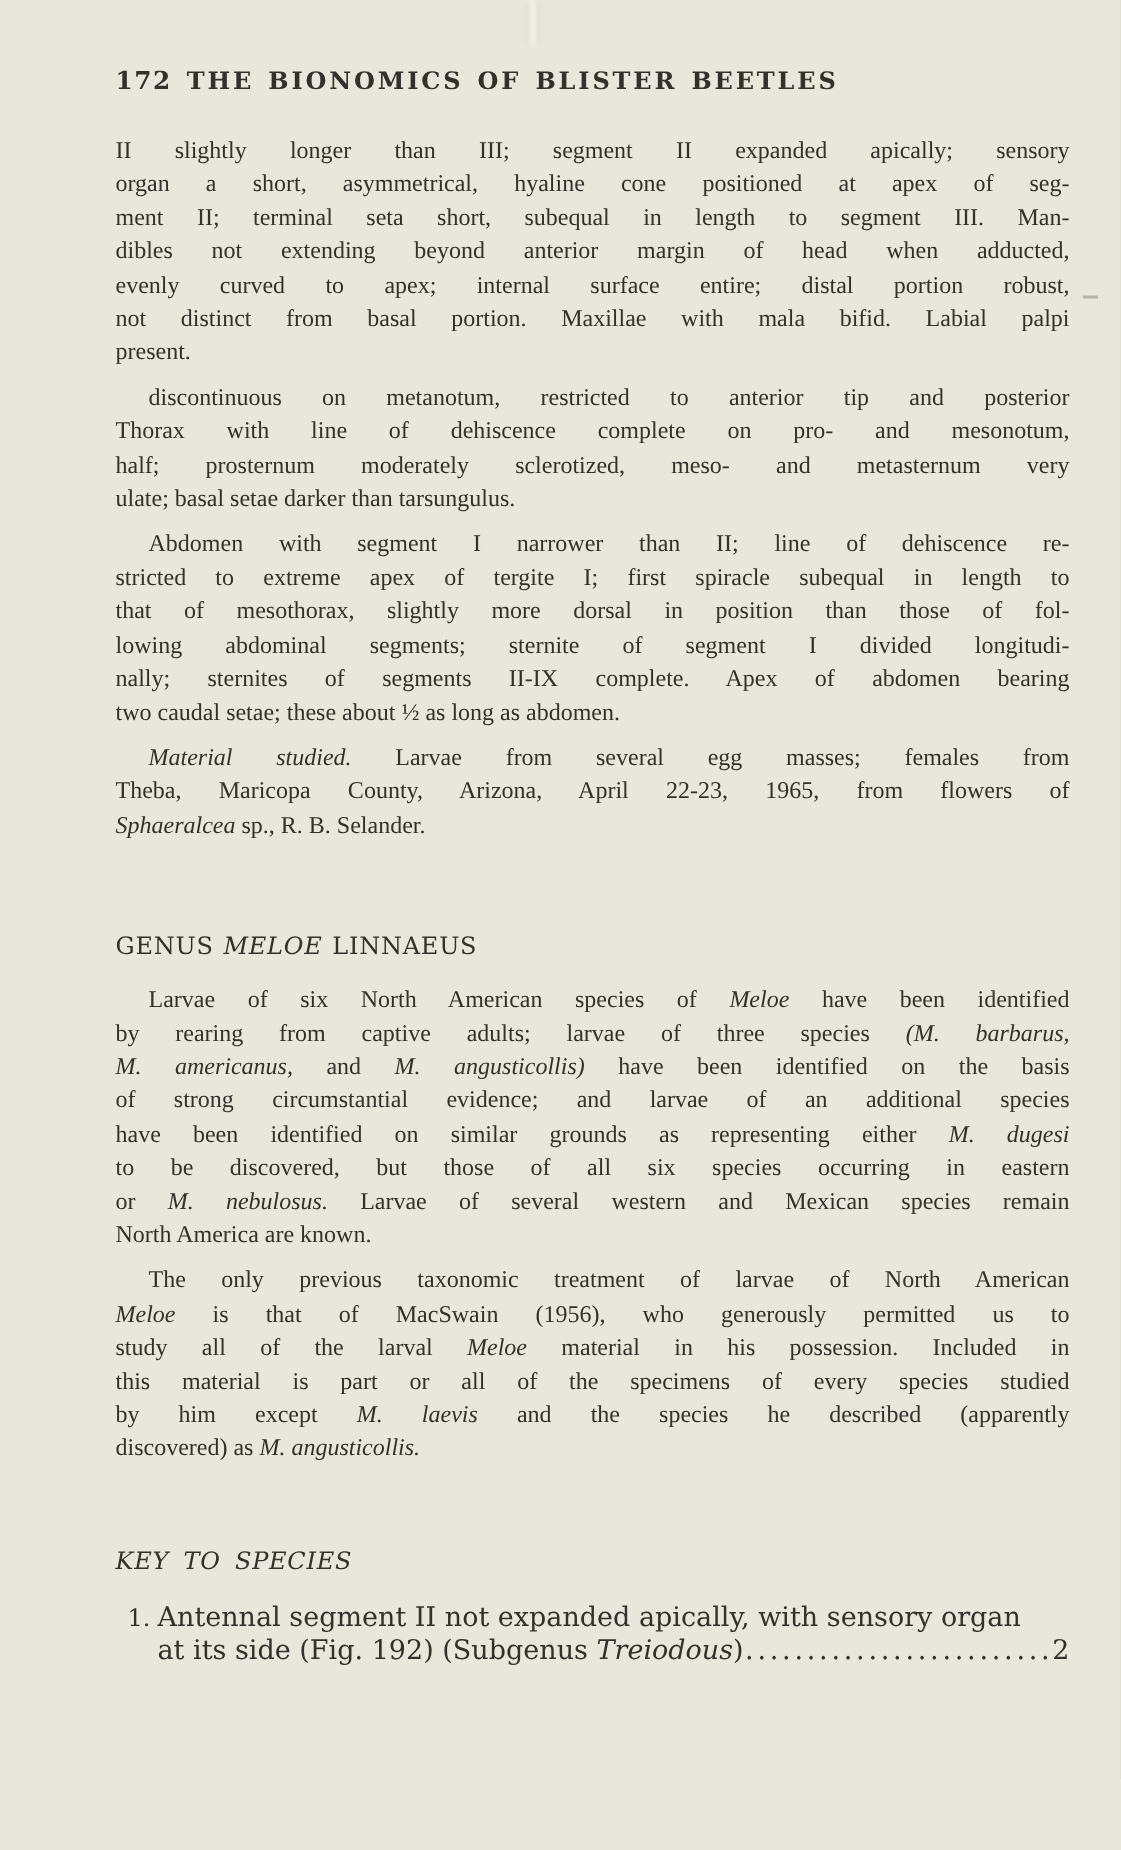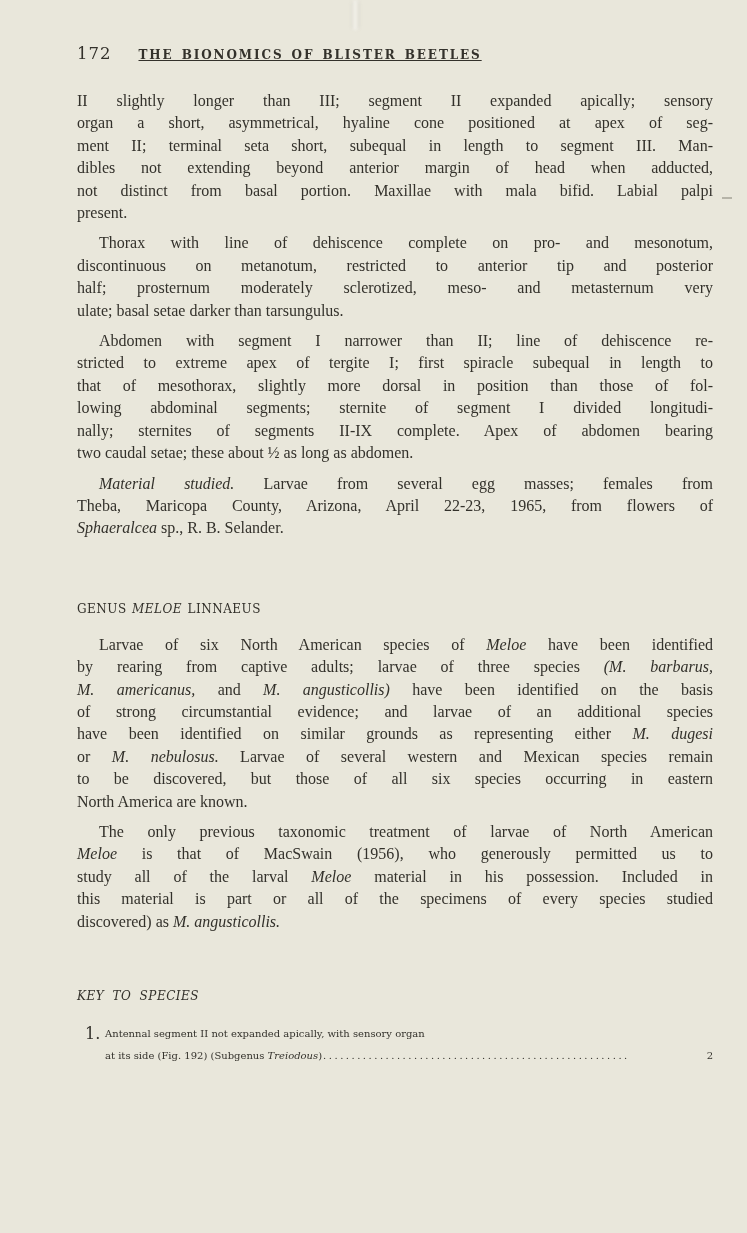--- a/index.html
+++ b/index.html
@@ -46,67 +46,66 @@
   .header {
     position: absolute;
     top: 44px;
     left: 77px;
     right: 35px;
     display: flex;
     align-items: baseline;
   }
   .pagenum {
     font-size: 16.5px;
-    font-weight: normal;
+    font-weight: bold;
     letter-spacing: 1px;
   }
   .runtitle {
-    margin-left: 27px;
-    font-size: 12px;
+    margin-left: 10px;
+    font-size: 16px;
     font-weight: bold;
     letter-spacing: 1.9px;
     word-spacing: 2px;
-    text-decoration: underline;
   }
   .bodycol {
     position: absolute;
     top: 90px;
     left: 77px;
     width: 636px;
   }
   .para { margin: 0 0 8px 0; }
   .para.indent .line:first-child { text-indent: 22px; }
   .line {
     font-size: 16px;
     line-height: 22.4px;
     text-align: justify;
     text-align-last: justify;
     font-family: Liberation Serif, serif;
   }
   .line.last { text-align-last: left; }
   .i { font-style: italic; }
   .heading {
-    font-size: 12px;
+    font-size: 16px;
     letter-spacing: 0.5px;
     line-height: 22px;
     word-spacing: 1px;
   }
   .heading.genus-heading { margin: 58px 0 14px 0; }
   .heading.key-heading   { margin: 52px 0 16px 0; word-spacing: 4px; font-style: italic; }
   .key-item { display: flex; margin-top: 4px; }
   .key-num {
     width: 28px;
     padding-left: 8px;
     box-sizing: border-box;
     font-size: 16px;
     line-height: 22.4px;
   }
   .key-body { flex: 1; min-width: 0; }
   .key-line {
-    font-size: 10px;
+    font-size: 18px;
     line-height: 22.4px;
   }
   .key-line.leader-line { display: flex; align-items: flex-end; }
   .key-line.leader-line span { white-space: pre; }
   .leader {
     flex: 1 1 auto;
     overflow: hidden;
     letter-spacing: 2.5px;
     margin: 0 1px;
   }
@@ -122,26 +121,27 @@
     <span class="pagenum">172</span>
     <span class="runtitle">THE BIONOMICS OF BLISTER BEETLES</span>
   </div>
 
   <div class="bodycol" id="bodycol">
       <div class="para">
         <div class="line"><span class="">II slightly longer than III; segment II expanded apically; sensory</span></div>
         <div class="line"><span class="">organ a short, asymmetrical, hyaline cone positioned at apex of seg-</span></div>
         <div class="line"><span class="">ment II; terminal seta short, subequal in length to segment III. Man-</span></div>
         <div class="line"><span class="">dibles not extending beyond anterior margin of head when adducted,</span></div>
+        <div class="line"><span class="">evenly curved to apex; internal surface entire; distal portion robust,</span></div>
         <div class="line"><span class="">not distinct from basal portion. Maxillae with mala bifid. Labial palpi</span></div>
         <div class="line last"><span class="">present.</span></div>
       </div>
       <div class="para indent">
+        <div class="line"><span class="">discontinuous on metanotum, restricted to anterior tip and posterior</span></div>
         <div class="line"><span class="">Thorax with line of dehiscence complete on pro- and mesonotum,</span></div>
-        <div class="line"><span class="">discontinuous on metanotum, restricted to anterior tip and posterior</span></div>
         <div class="line"><span class="">half; prosternum moderately sclerotized, meso- and metasternum very</span></div>
         <div class="line last"><span class="">ulate; basal setae darker than tarsungulus.</span></div>
       </div>
       <div class="para indent">
         <div class="line"><span class="">Abdomen with segment I narrower than II; line of dehiscence re-</span></div>
         <div class="line"><span class="">stricted to extreme apex of tergite I; first spiracle subequal in length to</span></div>
         <div class="line"><span class="">that of mesothorax, slightly more dorsal in position than those of fol-</span></div>
         <div class="line"><span class="">lowing abdominal segments; sternite of segment I divided longitudi-</span></div>
         <div class="line"><span class="">nally; sternites of segments II-IX complete. Apex of abdomen bearing</span></div>
         <div class="line last"><span class="">two caudal setae; these about ½ as long as abdomen.</span></div>
@@ -151,29 +151,30 @@
         <div class="line"><span class="">Theba, Maricopa County, Arizona, April 22-23, 1965, from flowers of</span></div>
         <div class="line last"><span class="i">Sphaeralcea</span><span class=""> sp., R. B. Selander.</span></div>
       </div>
       <div class="heading genus-heading"><span>GENUS </span><span class="i">MELOE</span><span> LINNAEUS</span></div>
       <div class="para indent">
         <div class="line"><span class="">Larvae of six North American species of </span><span class="i">Meloe</span><span class=""> have been identified</span></div>
         <div class="line"><span class="">by rearing from captive adults; larvae of three species </span><span class="i">(M. barbarus,</span></div>
         <div class="line"><span class="i">M. americanus,</span><span class=""> and </span><span class="i">M. angusticollis)</span><span class=""> have been identified on the basis</span></div>
         <div class="line"><span class="">of strong circumstantial evidence; and larvae of an additional species</span></div>
         <div class="line"><span class="">have been identified on similar grounds as representing either </span><span class="i">M. dugesi</span></div>
+        <div class="line"><span class="">to be discovered, but those of all six species occurring in eastern</span></div>
         <div class="line"><span class="">or </span><span class="i">M. nebulosus.</span><span class=""> Larvae of several western and Mexican species remain</span></div>
-        <div class="line"><span class="">to be discovered, but those of all six species occurring in eastern</span></div>
         <div class="line last"><span class="">North America are known.</span></div>
       </div>
       <div class="para indent">
         <div class="line"><span class="">The only previous taxonomic treatment of larvae of North American</span></div>
         <div class="line"><span class="i">Meloe</span><span class=""> is that of MacSwain (1956), who generously permitted us to</span></div>
         <div class="line"><span class="">study all of the larval </span><span class="i">Meloe</span><span class=""> material in his possession. Included in</span></div>
         <div class="line"><span class="">this material is part or all of the specimens of every species studied</span></div>
+        <div class="line"><span class="">by him except </span><span class="i">M. laevis</span><span class=""> and the species he described (apparently</span></div>
         <div class="line last"><span class="">discovered) as </span><span class="i">M. angusticollis.</span></div>
       </div>
       <div class="heading key-heading"><span>KEY TO SPECIES</span></div>
       <div class="key-item">
         <div class="key-num">1.</div>
         <div class="key-body">
           <div class="key-line"><span class="">Antennal segment II not expanded apically, with sensory organ</span></div>
           <div class="key-line leader-line">
             <span class="">at its side (Fig. 192) (Subgenus </span>
             <span class="i">Treiodous</span>

